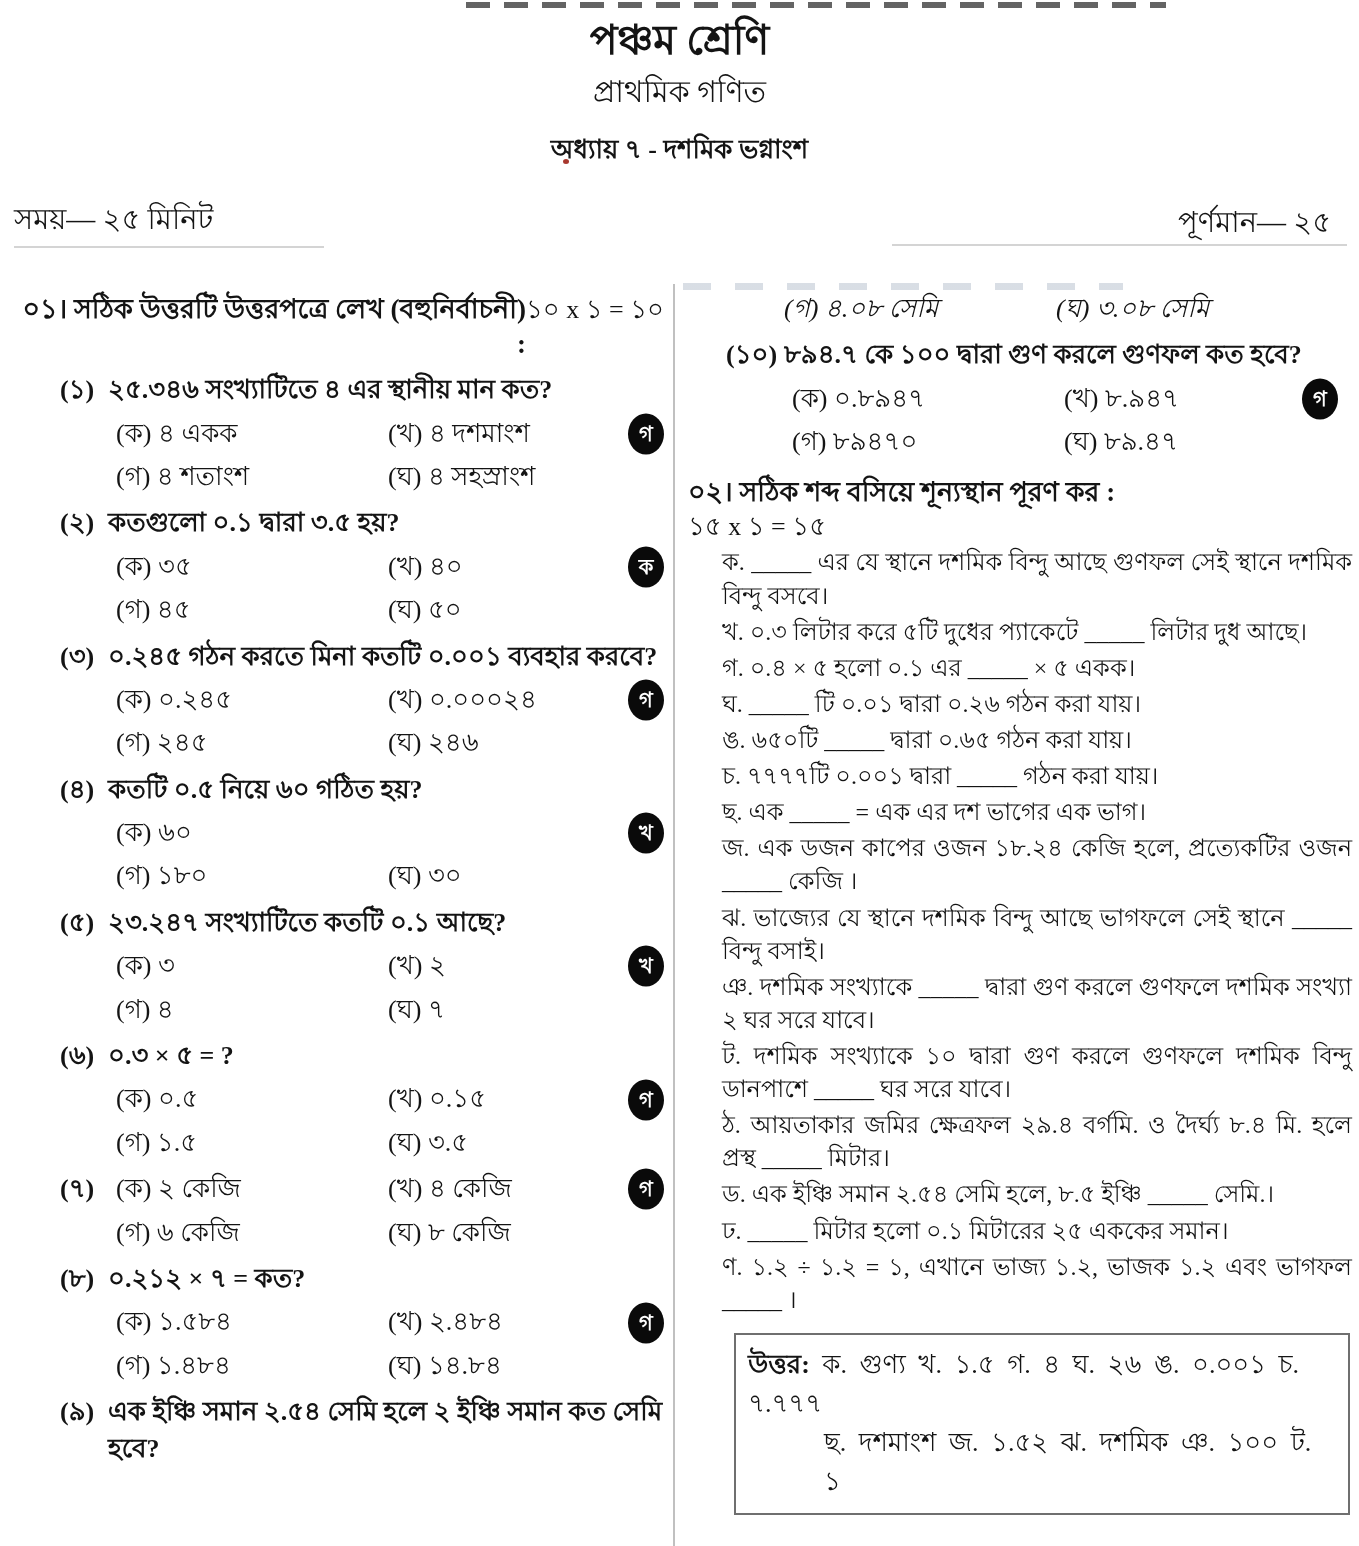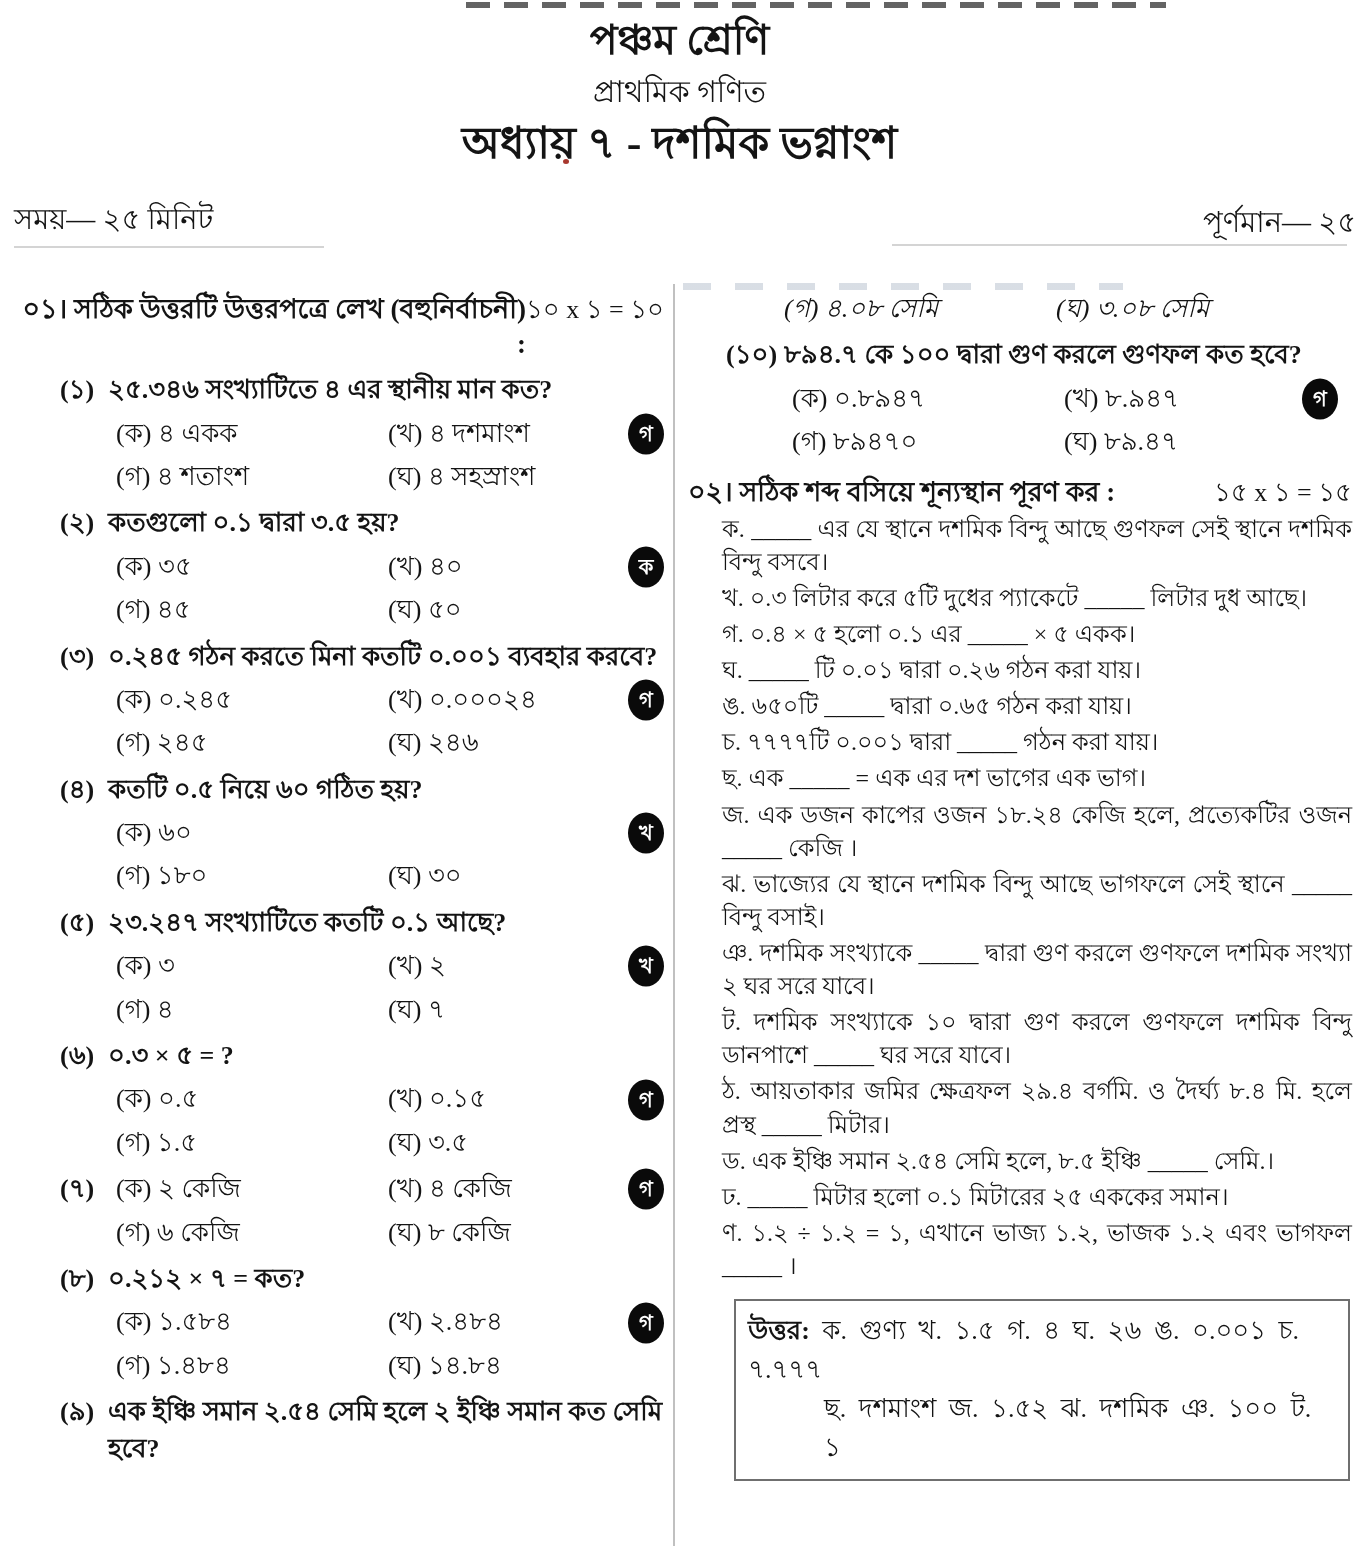--- a/index.html
+++ b/index.html
@@ -11,25 +11,25 @@
   .top-dashes { position:absolute; top:2px; left:466px; width:700px; height:6px;
     background:repeating-linear-gradient(90deg,#3d3d3d 0 24px,transparent 24px 38px); opacity:.8; }
   .smudge { position:absolute; top:283px; left:683px; width:440px; height:7px;
     background:repeating-linear-gradient(90deg,#ccd3dc 0 28px,transparent 28px 52px); opacity:.75; }
   .red-dot { position:absolute; left:563px; top:159px; width:6px; height:5px; border-radius:50%; background:#a8372e; }
 
   
   .header { position:absolute; top:16px; left:0; width:100%; text-align:center; }
   .h-class { font-size:41px; font-weight:bold; line-height:1.2; }
   .h-sub   { font-size:30px; margin-top:9px; line-height:1.2; }
-  .h-chap  { font-size:44px; font-weight:bold; margin-top:8px; line-height:1.2; }
+  .h-chap  { font-size:26px; font-weight:bold; margin-top:24px; line-height:1.2; }
 
   
   .meta-left  { position:absolute; left:14px;  top:196px; font-size:29px; }
-  .meta-right { position:absolute; right:3px; top:199px; font-size:29px; }
+  .meta-right { position:absolute; right:28px; top:199px; font-size:29px; }
   .rule { position:absolute; height:2px; background:#d4d4d4; }
   .rule-left  { left:14px;  top:246px; width:310px; }
   .rule-right { left:892px; top:244px; width:455px; }
 
   
   .divider { position:absolute; left:673px; top:284px; width:2px; height:1262px; background:#c0c0c0; }
 
   
   .col-left  { position:absolute; left:12px;  top:292px; width:652px; }
   .col-right { position:absolute; left:688px; top:289px; width:664px; }
@@ -51,21 +51,21 @@
     display:flex; align-items:center; justify-content:center;
     font-size:21px; font-weight:bold; line-height:1;
   }
   .badge-out { right:14px; }
 
   
   .cont-row { position:relative; display:flex; margin-left:96px; margin-top:2px; font-size:26px; line-height:1.4;font-style:italic; }
   .cont-row .o1 { width:272px; flex:0 0 272px; }
   .cont-row .o2 { flex:1; }
 
-  .sec2-head { margin-top:14px; }
+  .sec2-head { margin-top:14px;flex-direction:column; }
 
   .fi { margin-left:34px; margin-top:3px; font-size:24px; line-height:1.38; text-align:justify; }
 
   .ansbox {
     margin-top:16px; margin-left:46px; margin-right:2px;
     border:2px solid #6f6f6f; padding:10px 12px 12px 12px;
     font-size:26px; line-height:1.5; word-spacing:6px;
   }
   .ans-label { font-weight:bold; }
   .ans-indent { padding-left:76px; }

